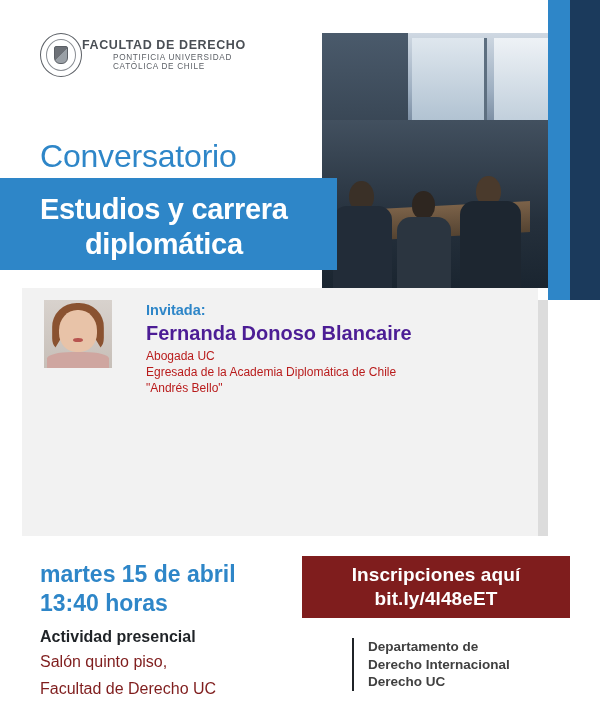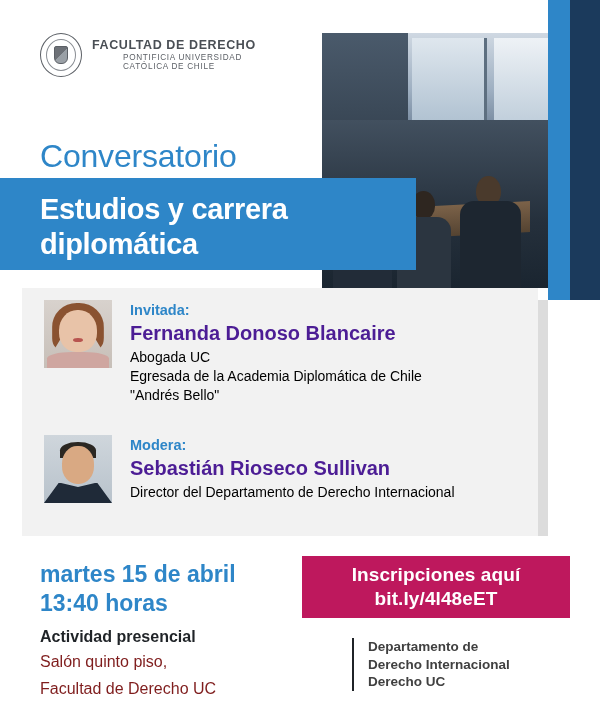--- a/index.html
+++ b/index.html
@@ -35,21 +35,20 @@
     width: 290px; height: 176px;
     background: #ffffff;
   }
 
   
   .logo-block {
     position: absolute;
     left: 40px; top: 33px;
     display: flex;
     align-items: center;
-    gap: 10px;
   }
   .crest {
     width: 42px; height: 44px;
     border-radius: 50%;
     border: 1.6px solid #5c6066;
     display: flex; align-items: center; justify-content: center;
     position: relative;
     flex: 0 0 auto;
   }
   .crest::before {
@@ -125,22 +124,23 @@
   .conversatorio {
     position: absolute;
     left: 40px; top: 138px;
     font-size: 32px;
     color: #2e86c8;
     letter-spacing: -0.2px;
   }
   .title-band {
     position: absolute;
     left: 0; top: 178px;
-    width: 416px; height: 92px;
+    width: 337px; height: 92px;
     background: #2e86c8;
+    text-align: center;
   }
   .title-band .title-text {
     position: absolute;
     left: 40px; top: 14px;
     font-size: 29px;
     font-weight: bold;
     color: #ffffff;
     line-height: 1.22;
     letter-spacing: -0.3px;
   }
@@ -207,36 +207,36 @@
   .avatar.man .hair {
     position: absolute; left: 24%; top: 10%; width: 52%; height: 24%;
     border-radius: 50% 50% 0 0;
     background: #2b2722;
   }
   .avatar.man .shirt {
     position: absolute; left: 0; bottom: 0; width: 100%; height: 30%;
     background: #1f2a38;
     clip-path: polygon(0 100%, 22% 0, 50% 22%, 78% 0, 100% 100%);
   }
-  .person-info { padding-top: 2px; }
+  .person-info { padding-top: 2px; margin-left: 16px; }
   .role {
     font-size: 14.5px;
     font-weight: bold;
     color: #2e86c8;
     margin-bottom: 4px;
   }
   .pname {
     font-size: 20px;
     font-weight: bold;
     color: #4c1d95;
     margin-bottom: 3px;
   }
   .pline {
-    font-size: 14px;
-    color: #000000;
+    font-size: 12px;
+    color: #b91c1c;
     line-height: 1.35;
   }
 
   
   .date-block {
     position: absolute;
     left: 40px; top: 560px;
   }
   .date-text {
     font-size: 23px;
@@ -255,21 +255,21 @@
     font-size: 16px;
     color: #7f1d1d;
     line-height: 1.4;
   }
 
   
   .cta {
     position: absolute;
     left: 302px; top: 556px;
     width: 268px; height: 62px;
-    background: #be185d;
+    background: #7f1d1d;
     display: flex;
     flex-direction: column;
     align-items: center;
     justify-content: center;
     gap: 2px;
     cursor: pointer;
   }
   .cta-line {
     font-size: 19px;
     font-weight: bold;
@@ -345,32 +345,20 @@
     </div>
     <div class="person-info">
       <div class="role">Invitada:</div>
       <div class="pname">Fernanda Donoso Blancaire</div>
       <div class="pline">Abogada UC</div>
       <div class="pline">Egresada de la Academia Diplomática de Chile</div>
       <div class="pline">"Andrés Bello"</div>
     </div>
   </div>
 
-  <div class="person person-2">
-    <div class="avatar man">
-      <div class="hair"></div>
-      <div class="face"></div>
-      <div class="shirt"></div>
-    </div>
-    <div class="person-info">
-      <div class="role">Modera:</div>
-      <div class="pname">Sebastián Rioseco Sullivan</div>
-      <div class="pline">Director del Departamento de Derecho Internacional</div>
-    </div>
-  </div>
 
   <div class="left-bottom-block"></div>
 
   <div class="date-block">
     <div class="date-text">martes 15 de abril</div>
     <div class="date-text">13:40 horas</div>
     <div class="modality">Actividad presencial</div>
     <div class="place">Salón quinto piso,</div>
     <div class="place">Facultad de Derecho UC</div>
   </div>

